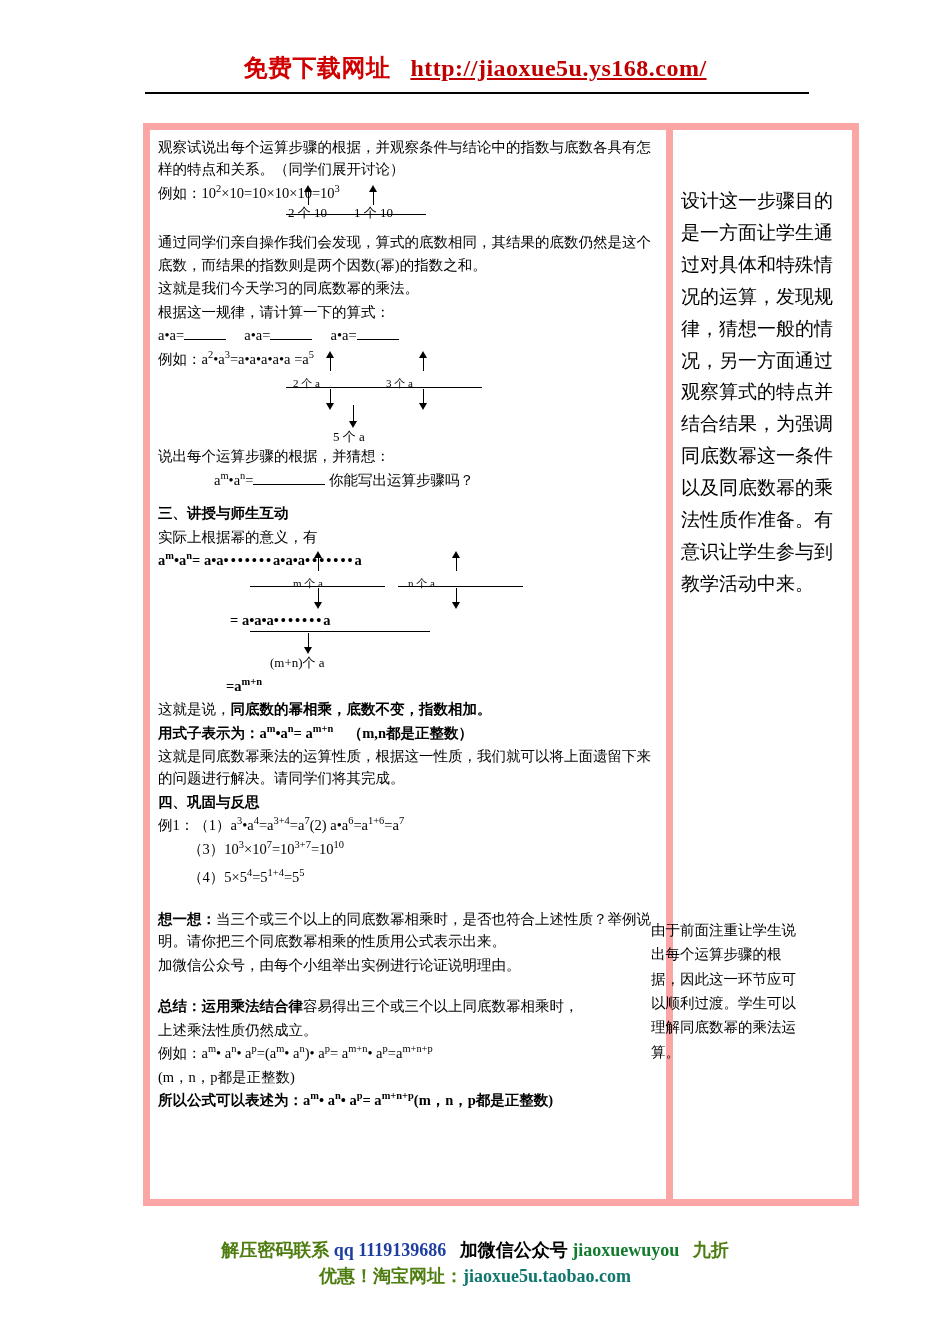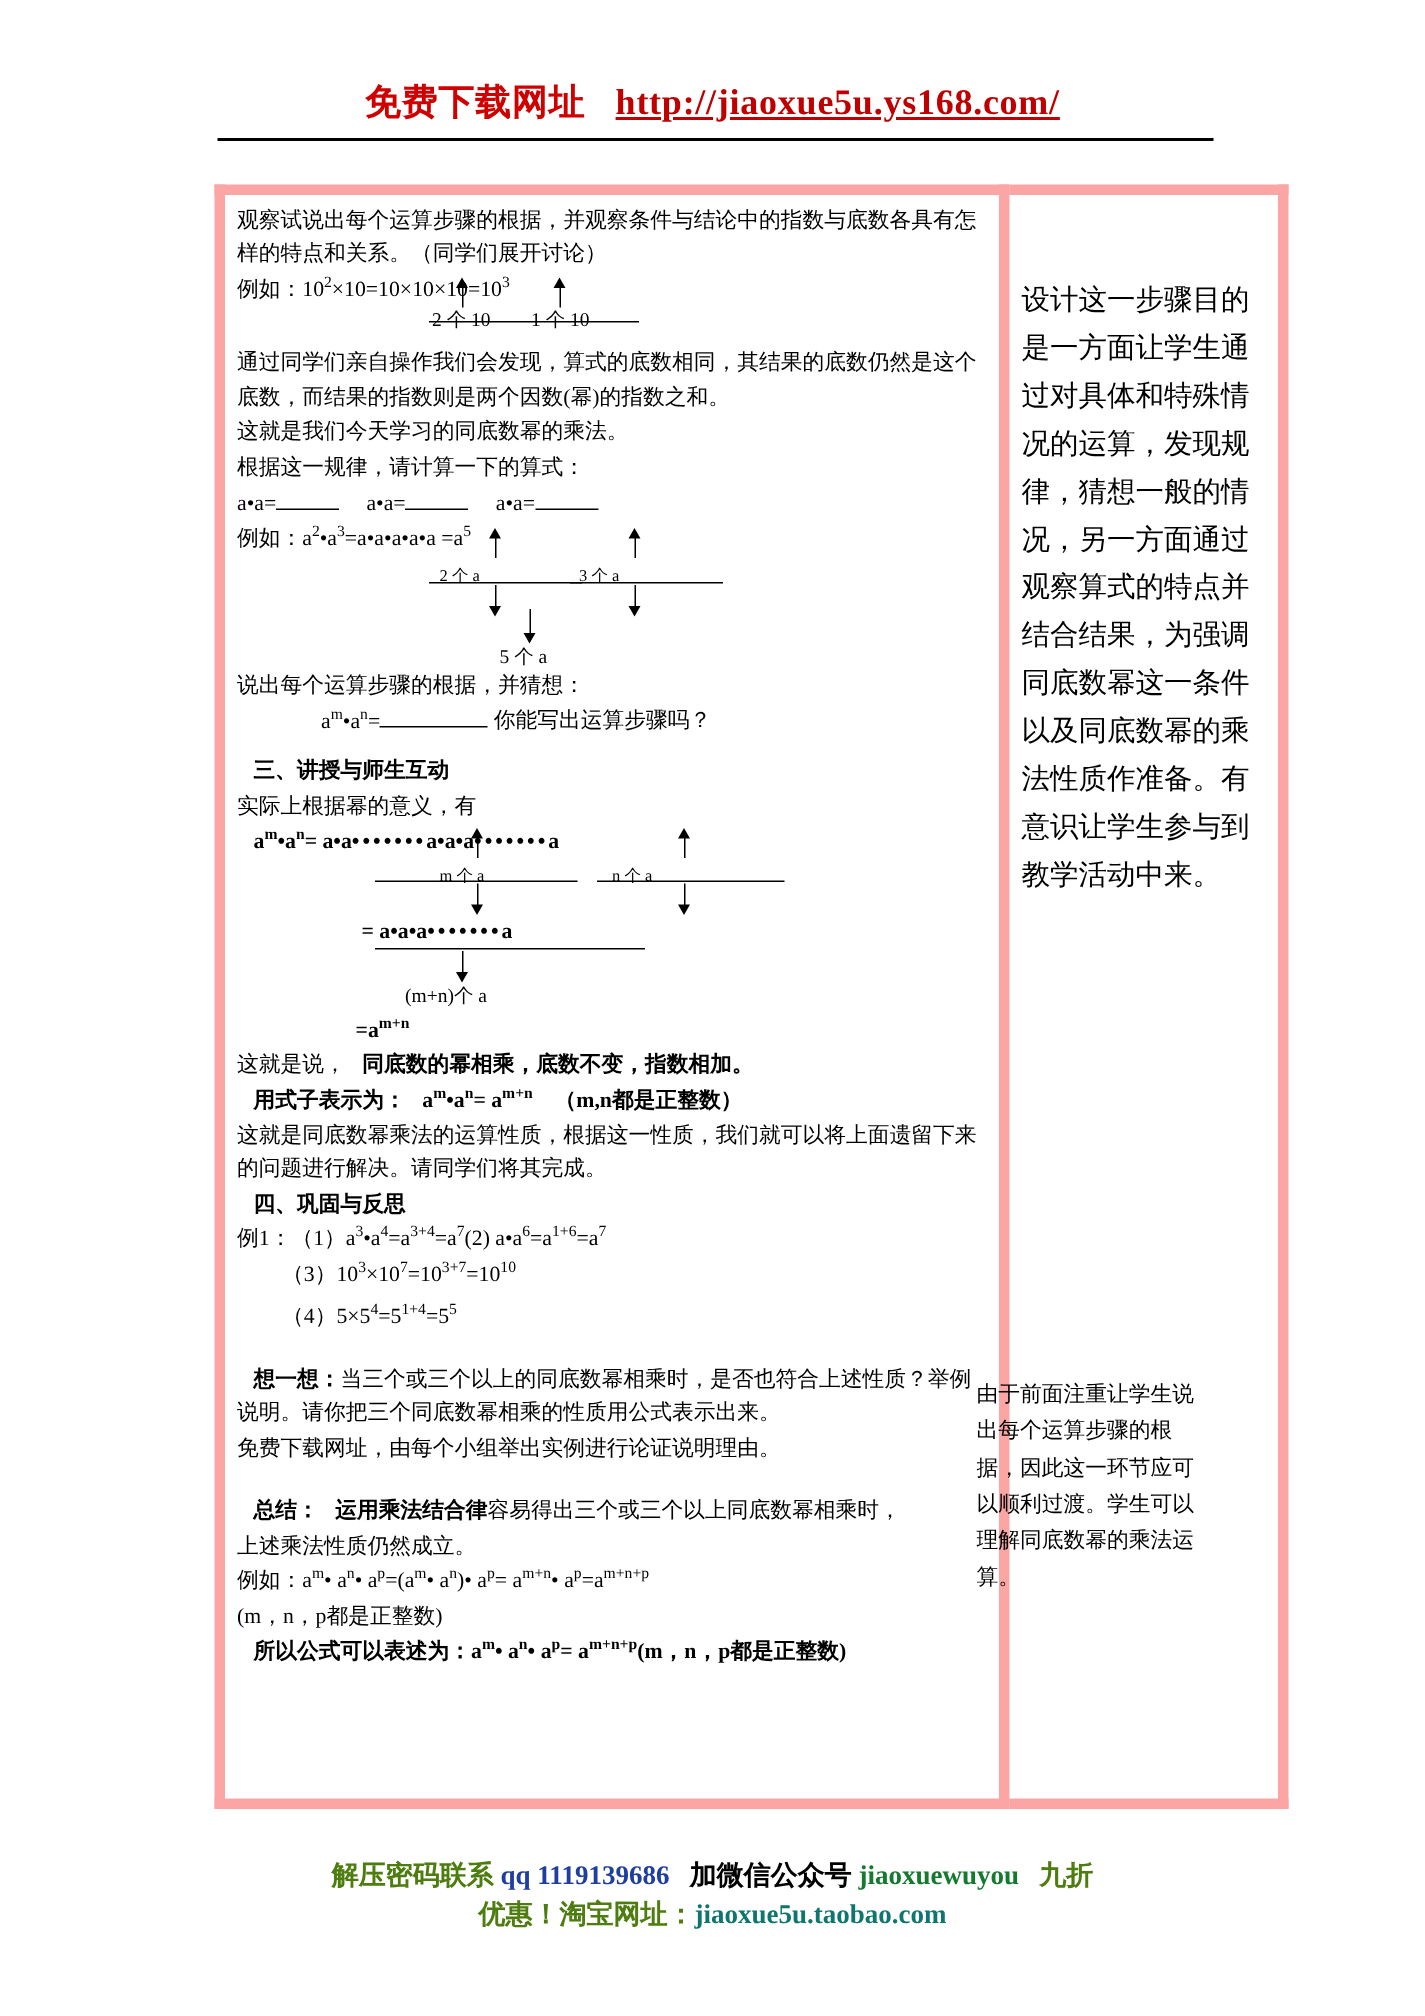--- a/index.html
+++ b/index.html
@@ -72,21 +72,21 @@
     position: relative;
     height: 1055px;
   }
   .side-cell {
     font-size: 19px;
     line-height: 1.68;
     padding-top: 55px !important;
   }
 
   p { margin: 0 0 1px 0; }
-  .b { font-weight: bold; margin-left: 11px; }
+  .b { font-weight: bold; }
   .indent2 { padding-left: 30px; }
   .indent3 { padding-left: 56px; }
   .gap { height: 10px; }
   .gap-sm { height: 5px; }
   .gap-lg { height: 18px; }
 
   sup {
     font-size: 0.72em;
     vertical-align: super;
     line-height: 0;
@@ -275,21 +275,21 @@
 
         <p>例1：（1）a<sup>3</sup>•a<sup>4</sup>=a<sup>3+4</sup>=a<sup>7</sup>(2) a•a<sup>6</sup>=a<sup>1+6</sup>=a<sup>7</sup></p>
         <p class="indent2">（3）10<sup>3</sup>×10<sup>7</sup>=10<sup>3+7</sup>=10<sup>10</sup></p>
         <div class="gap-sm"></div>
         <p class="indent2">（4）5×5<sup>4</sup>=5<sup>1+4</sup>=5<sup>5</sup></p>
 
         <div class="gap-lg"></div>
         <p>
           <span class="b">想一想：</span><span>当三个或三个以上的同底数幂相乘时，是否也符合上述性质？举例说明。请你把三个同底数幂相乘的性质用公式表示出来。</span>
         </p>
-        <p>免费下载网址，由每个小组举出实例进行论证说明理由。</p>
+        <p>加微信公众号，由每个小组举出实例进行论证说明理由。</p>
 
         <div class="gap-lg"></div>
         <p>
           <span class="b">总结：</span><span class="b">运用乘法结合律</span><span>容易得出三个或三个以上同底数幂相乘时，</span>
         </p>
         <p>上述乘法性质仍然成立。</p>
         <p>
           <span>例如：</span><span>a<sup>m</sup>• a<sup>n</sup>• a<sup>p</sup>=(a<sup>m</sup>• a<sup>n</sup>)• a<sup>p</sup>= a<sup>m+n</sup>• a<sup>p</sup>=a<sup>m+n+p</sup></span>
         </p>
         <p>(m，n，p都是正整数)</p>

